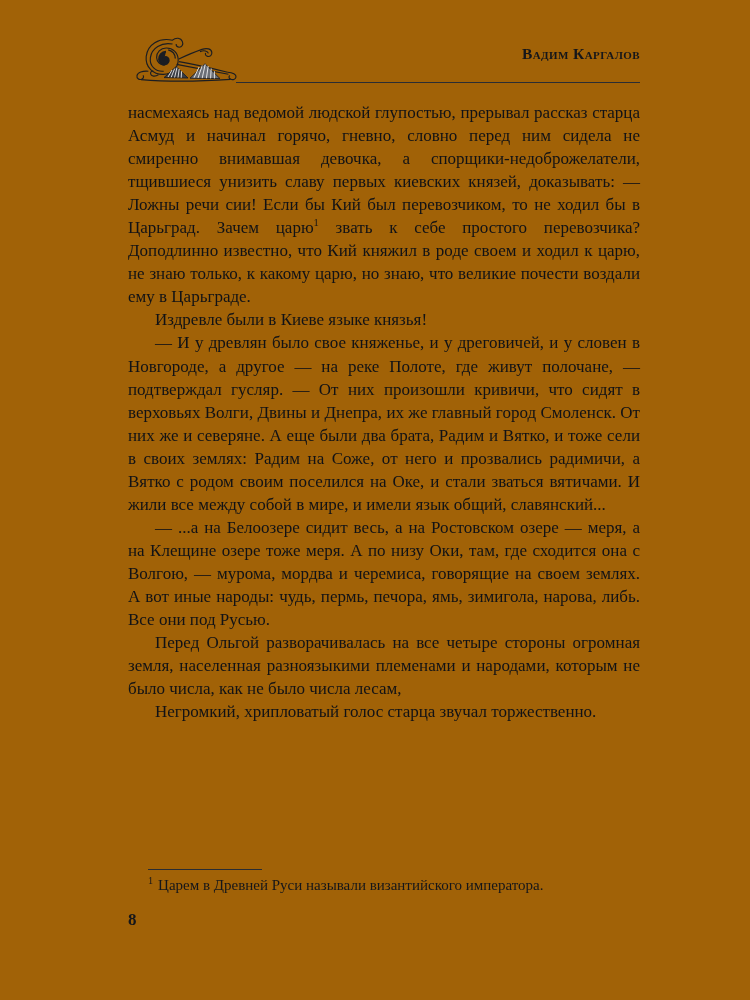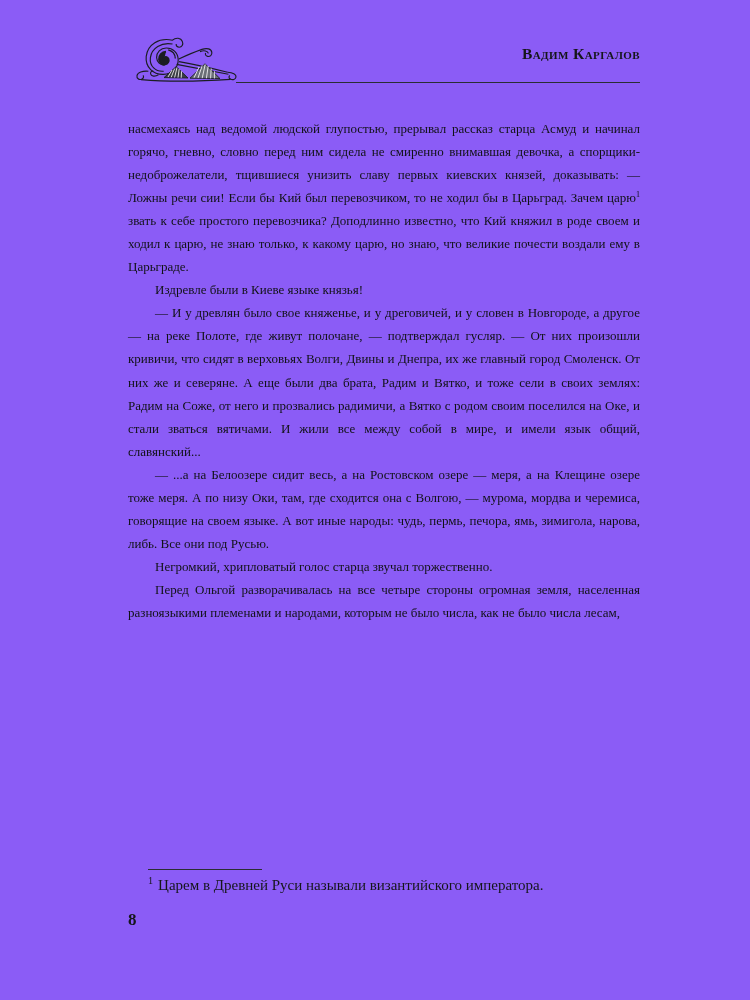--- a/index.html
+++ b/index.html
@@ -14,21 +14,21 @@
     font-family: "Liberation Serif", "DejaVu Serif", serif;
     color: #111111;
     position: relative;
   }
 
   .page {
     position: absolute;
     left: 0; top: 0;
     width: 750px;
     height: 1000px;
-    background: #8b5cf6;
+    background: #a16207;
   }
 
   
   .header {
     position: absolute;
     left: 128px;
     top: 33px;
     width: 512px;
     height: 52px;
   }
@@ -60,28 +60,27 @@
     height: 1px;
     background: #2a2d33;
   }
 
   
   .body-text {
     position: absolute;
     left: 128px;
     top: 101px;
     width: 512px;
-    font-size: 13px;
+    font-size: 17px;
     line-height: 23.05px;
     text-align: justify;
     text-justify: inter-word;
     color: #111216;
     -webkit-hyphens: none;
     hyphens: none;
-    margin-top: 16px;
   }
   .body-text p {
     margin: 0;
     text-indent: 0;
   }
   .body-text p.indent {
     text-indent: 27px;
   }
   .body-text p.cont {
     text-indent: 0;
@@ -189,25 +188,25 @@
 
   <div class="body-text">
 
     <p class="cont"><span>насмехаясь над ведомой людской глупостью, прерывал рассказ старца Асмуд и начинал горячо, гневно, словно перед ним сидела не смиренно внимавшая девочка, а спорщики-недоброжелатели, тщившиеся унизить славу первых киевских князей, доказывать: — Ложны речи сии! Если бы Кий был перевозчиком, то не ходил бы в Царьград. Зачем царю</span><sup class="fnref">1</sup><span> звать к себе простого перевозчика? Доподлинно известно, что Кий княжил в роде своем и ходил к царю, не знаю только, к какому царю, но знаю, что великие почести воздали ему в Царьграде.</span></p>
 
     <p class="indent">Издревле были в Киеве языке князья!</p>
 
     <p class="indent">— И у древлян было свое княженье, и у дреговичей, и у словен в Новгороде, а другое — на реке Полоте, где живут полочане, — подтверждал гусляр. — От них произошли кривичи, что сидят в верховьях Волги, Двины и Днепра, их же главный город Смоленск. От них же и северяне. А еще были два брата, Радим и Вятко, и тоже сели в своих землях: Радим на Соже, от него и прозвались радимичи, а Вятко с родом своим поселился на Оке, и стали зваться вятичами. И жили все между собой в мире, и имели язык общий, славянский...</p>
 
 
-    <p class="indent">— ...а на Белоозере сидит весь, а на Ростовском озере — меря, а на Клещине озере тоже меря. А по низу Оки, там, где сходится она с Волгою, — мурома, мордва и черемиса, говорящие на своем языке. А вот иные народы: чудь, пермь, печора, ямь, зимигола, нарова, либь. Все они под Русью.</p>
+    <p class="indent">— ...а на Белоозере сидит весь, а на Ростовском озере — меря, а на Клещине озере тоже меря. А по низу Оки, там, где сходится она с Волгою, — мурома, мордва и черемиса, говорящие на своем землях. А вот иные народы: чудь, пермь, печора, ямь, зимигола, нарова, либь. Все они под Русью.</p>
+
+    <p class="indent">Перед Ольгой разворачивалась на все четыре стороны огромная земля, населенная разноязыкими племенами и народами, которым не было числа, как не было числа лесам,</p>
 
     <p class="indent">Негромкий, хрипловатый голос старца звучал торжественно.</p>
-
-    <p class="indent">Перед Ольгой разворачивалась на все четыре стороны огромная земля, населенная разноязыкими племенами и народами, которым не было числа, как не было числа лесам,</p>
   </div>
 
   <div class="footnote-rule"></div>
   <div class="footnote"><span class="fn-marker">1</span><span>Царем в Древней Руси называли византийского императора.</span></div>
 
   <div class="folio">8</div>
 
 </div>
 
 </body></html>

